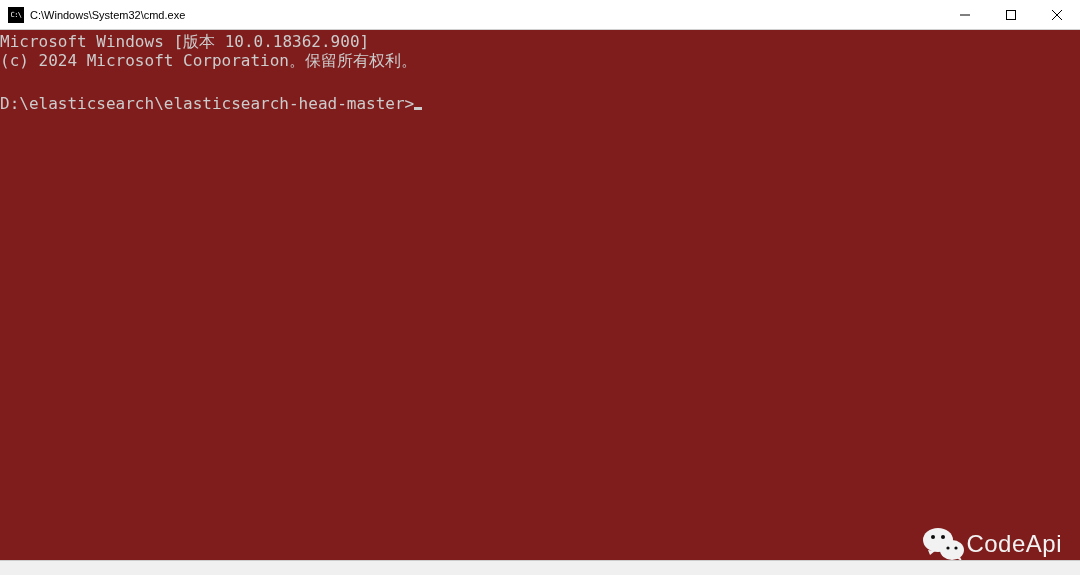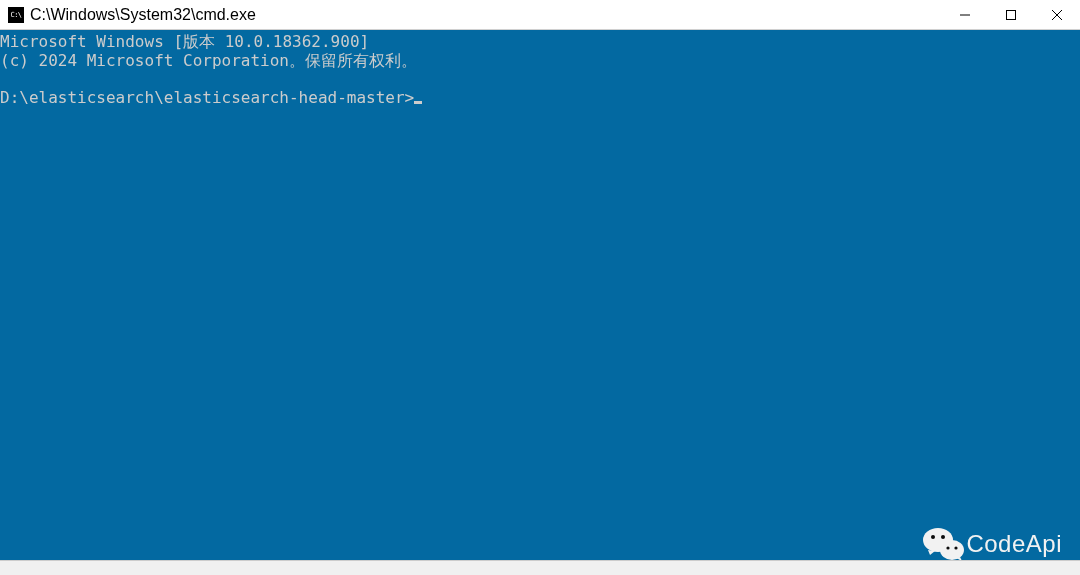--- a/index.html
+++ b/index.html
@@ -28,53 +28,53 @@
       display: flex;
       align-items: center;
       justify-content: center;
       color: #fff;
       font-size: 7px;
       font-family: Consolas, monospace;
       letter-spacing: -0.5px;
     }
     .titlebar-title {
       flex: 1;
-      font-size: 16px;
+      font-size: 11px;
       color: #000;
     }
     .titlebar-controls {
       display: flex;
       height: 100%;
     }
     .titlebar-button {
       width: 46px;
       height: 100%;
       display: flex;
       align-items: center;
       justify-content: center;
       font-size: 10px;
       color: #000;
       cursor: pointer;
     }
     .win-icon { stroke: #000; stroke-width: 1; fill: none; }
 
     
     .terminal {
-      background: #0369a1;
+      background: #7f1d1d;
       color: #cccccc;
       font-family: "NSimSun", "SimSun", Consolas, monospace;
       font-size: 16px;
       line-height: 19px;
       padding: 2px 0 0 0;
       height: 530px;
       white-space: pre;
       overflow: hidden;
     }
     .terminal-line { display: block; }
-    .prompt-line { margin-top: 18px; color: #cccccc; }
+    .prompt-line { margin-top: 24px; color: #cccccc; }
     .cursor {
       display: inline-block;
       width: 8px;
       height: 3px;
       background: #cccccc;
       vertical-align: -1px;
       margin-left: 0;
     }
     
     .watermark {

